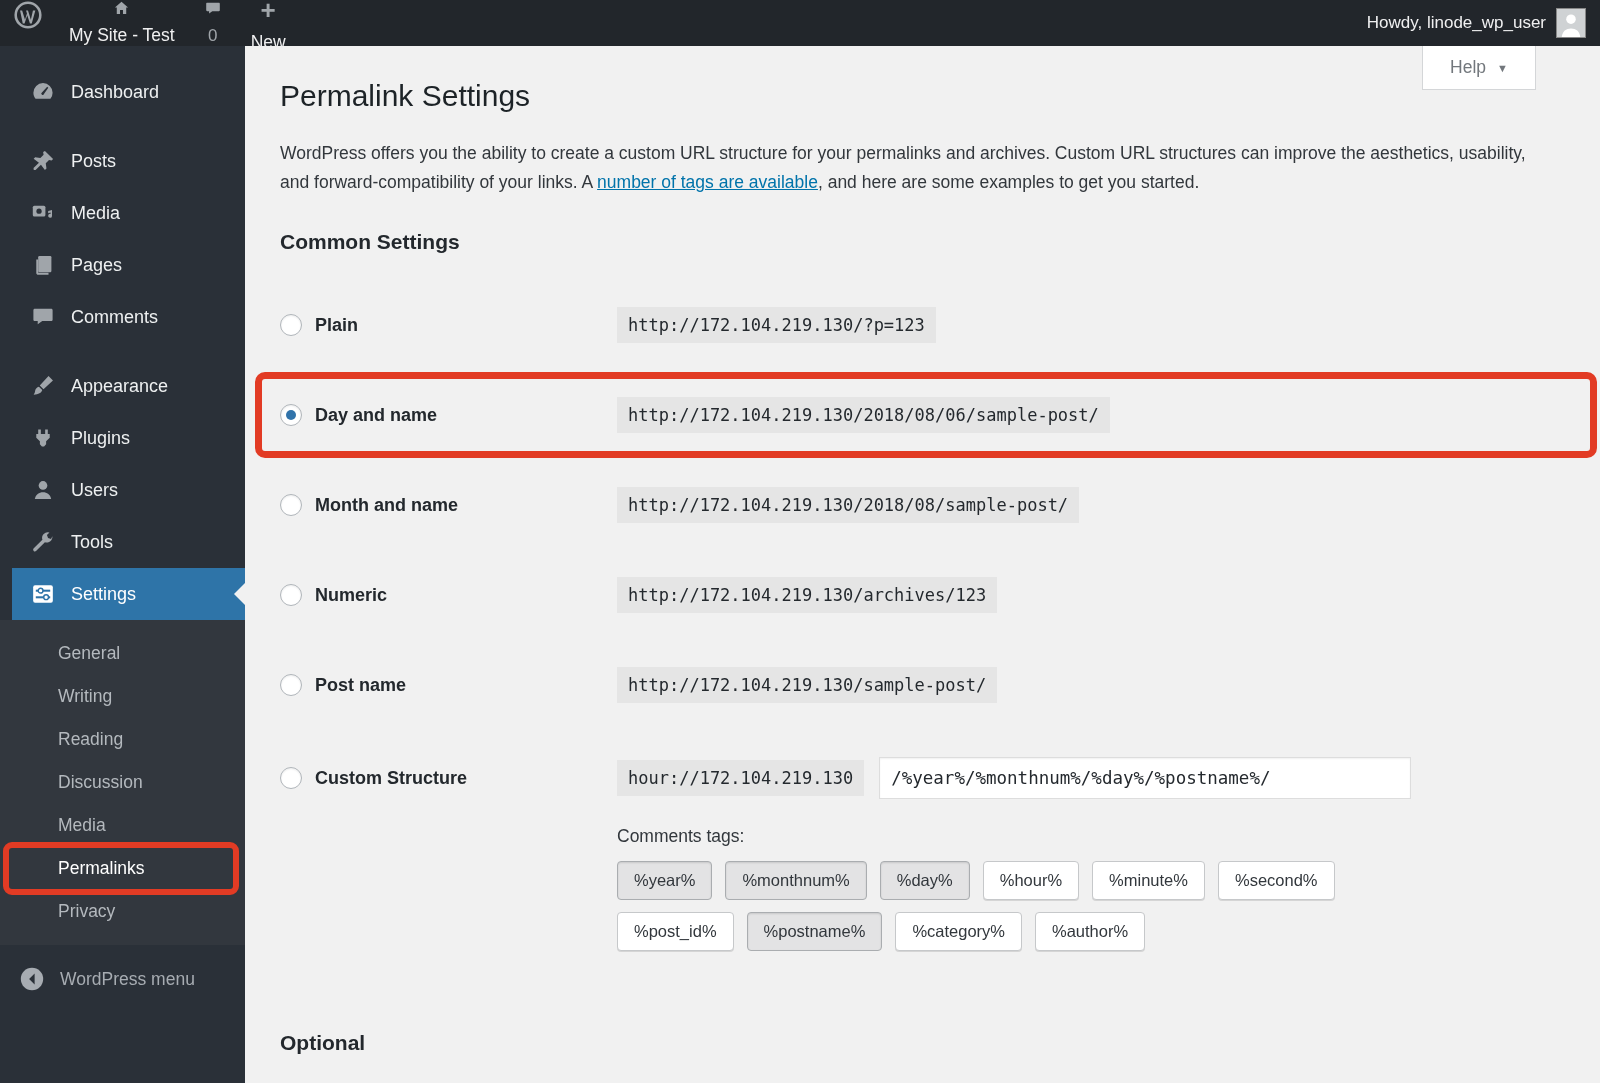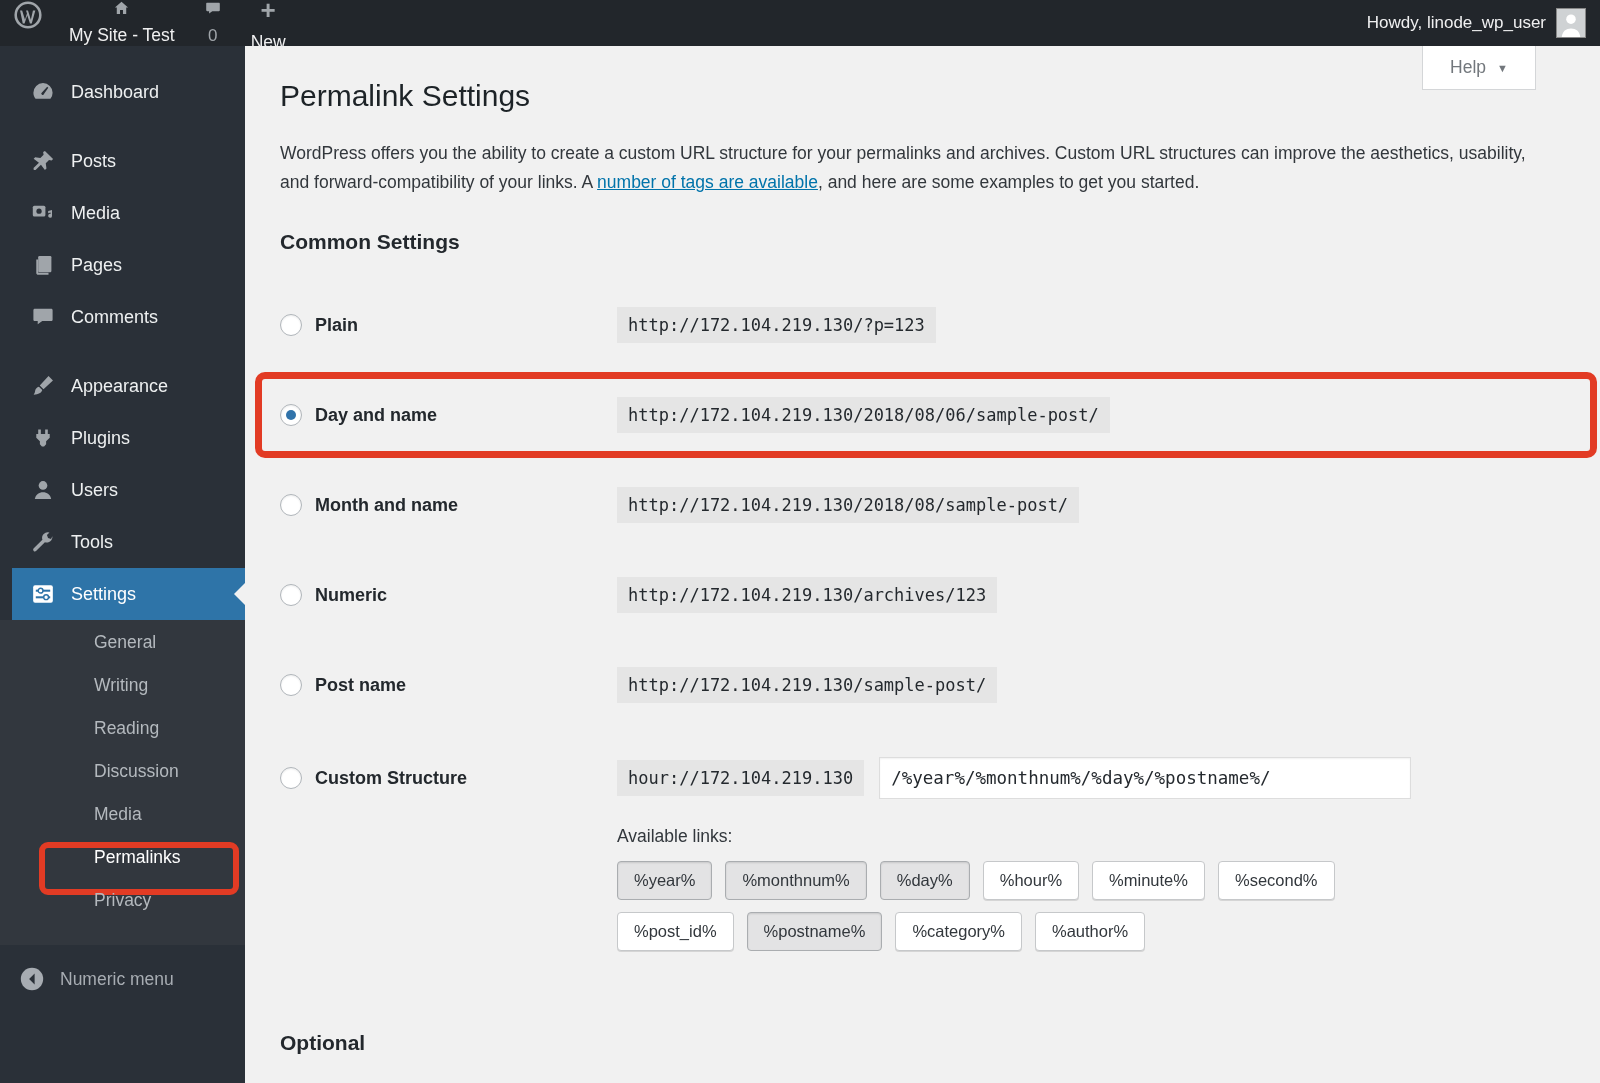--- a/index.html
+++ b/index.html
@@ -38,22 +38,22 @@
   .menu-sep { height: 17px; }
   .menu-item.current { background: #2e74a8; color: #fff; position: relative; }
   .menu-item.current svg { fill: #fff; }
   .menu-item.current::after {
     content: ""; position: absolute; right: 0; top: 50%; margin-top: -11px;
     border-top: 11px solid transparent; border-bottom: 11px solid transparent;
     border-right: 11px solid #f1f1f1;
   }
   .submenu { background: #32373e; padding: 12px 0; }
   .submenu-item {
-    height: 43px; display: flex; padding-left: 58px;
-    color: #b4b9be; font-size: 17.5px; cursor: pointer; position: relative; margin-left: 36px;
+    height: 43px; display: flex; align-items: center; padding-left: 58px;
+    color: #b4b9be; font-size: 17.5px; cursor: pointer; position: relative;
   }
   .submenu-item.current-sub { color: #ffffff; font-weight: 400; }
   .perma-red-box {
     position: absolute; left: 3px; right: 6px; top: -5px; bottom: -5px;
     border: 6px solid #e23b24; border-radius: 9px; pointer-events: none;
   }
   .collapse {
     margin-top: 12px; height: 44px; display: flex; align-items: center; gap: 15px;
     padding-left: 19px; color: #a7acb2; font-size: 17.5px; cursor: pointer;
   }
@@ -247,21 +247,21 @@
       </div>
       <div class="submenu-item">
           <span>Privacy</span>
         </div>
     </div>
     <div class="collapse">
       <svg class="mi-icon" width="26" height="26" viewBox="0 0 20 20">
         <circle cx="10" cy="10" r="8.6" fill="#a7acb2"></circle>
         <path d="M12 5.8l-4.2 4.2L12 14.2z" fill="#2a3038"></path>
       </svg>
-      <span>Numeric menu</span>
+      <span>WordPress menu</span>
     </div>
   </div>
 </div>
 
 <div class="content">
   <div class="help-tab">
     <span>Help</span>
     <span class="help-caret">▼</span>
   </div>
 
@@ -319,21 +319,21 @@
         <span class="radio"></span>
         <label>Custom Structure</label>
       </div>
       <code class="example">hour://172.104.219.130</code>
       <input class="custom-input" type="text" value="/%year%/%monthnum%/%day%/%postname%/" style="">
     </div>
 
   </div>
 
   <div class="tags-block">
-    <div class="tags-label">Available links:</div>
+    <div class="tags-label">Comments tags:</div>
     <div class="tags-list">
       <button class="tag-btn used">%year%</button>
       <button class="tag-btn used">%monthnum%</button>
       <button class="tag-btn used">%day%</button>
       <button class="tag-btn">%hour%</button>
       <button class="tag-btn">%minute%</button>
       <button class="tag-btn">%second%</button>
       <button class="tag-btn">%post_id%</button>
       <button class="tag-btn used">%postname%</button>
       <button class="tag-btn">%category%</button>

